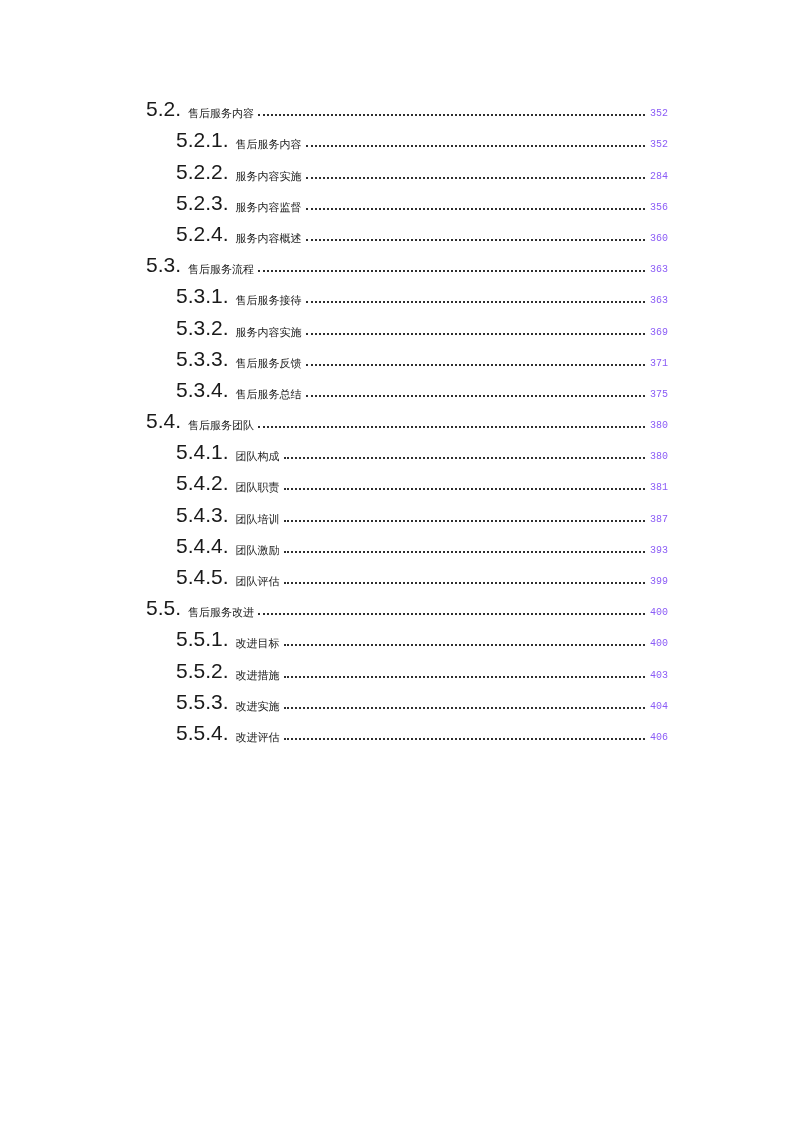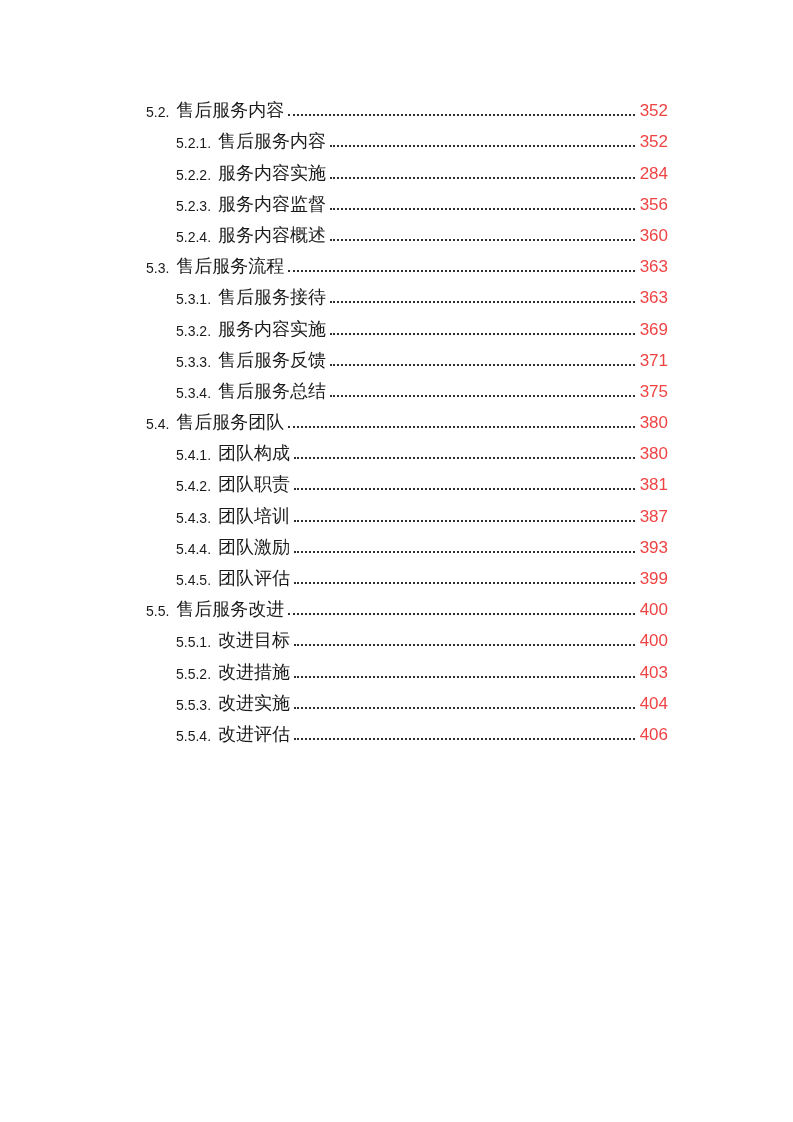--- a/index.html
+++ b/index.html
@@ -27,47 +27,47 @@
     align-items: flex-end;
     height: 31.2px;
     padding-bottom: 8px;
     box-sizing: border-box;
   }
   .toc-row.lvl2 {
     padding-left: 30px;
   }
   .num {
     font-family: "Liberation Sans", "DejaVu Sans", sans-serif;
-    font-size: 14px;
+    font-size: 21px;
     line-height: 1;
     white-space: nowrap;
     margin-right: 7px;
     color: #1a1a1a;
   }
   .title {
     font-family: "Liberation Serif", "DejaVu Serif", serif;
-    font-size: 18px;
+    font-size: 11px;
     line-height: 1;
     white-space: nowrap;
     color: #1a1a1a;
   }
   .leader {
     flex: 1 1 auto;
     min-width: 12px;
     height: 0;
     border-bottom: 2px dotted #2e2e2e;
     margin: 0 5px 3px 4px;
     align-self: flex-end;
   }
   .pagenum {
-    font-family: Liberation Sans, sans-serif;
-    font-size: 17px;
+    font-family: Liberation Mono, monospace;
+    font-size: 10px;
     line-height: 1;
     white-space: nowrap;
-    color: #ef4444;
+    color: #8b5cf6;
   }
 </style>
 </head>
 <body>
 
 <div class="page">
   <div class="toc">
 
     <div class="toc-row lvl1">
       <span class="num">5.2.</span>

